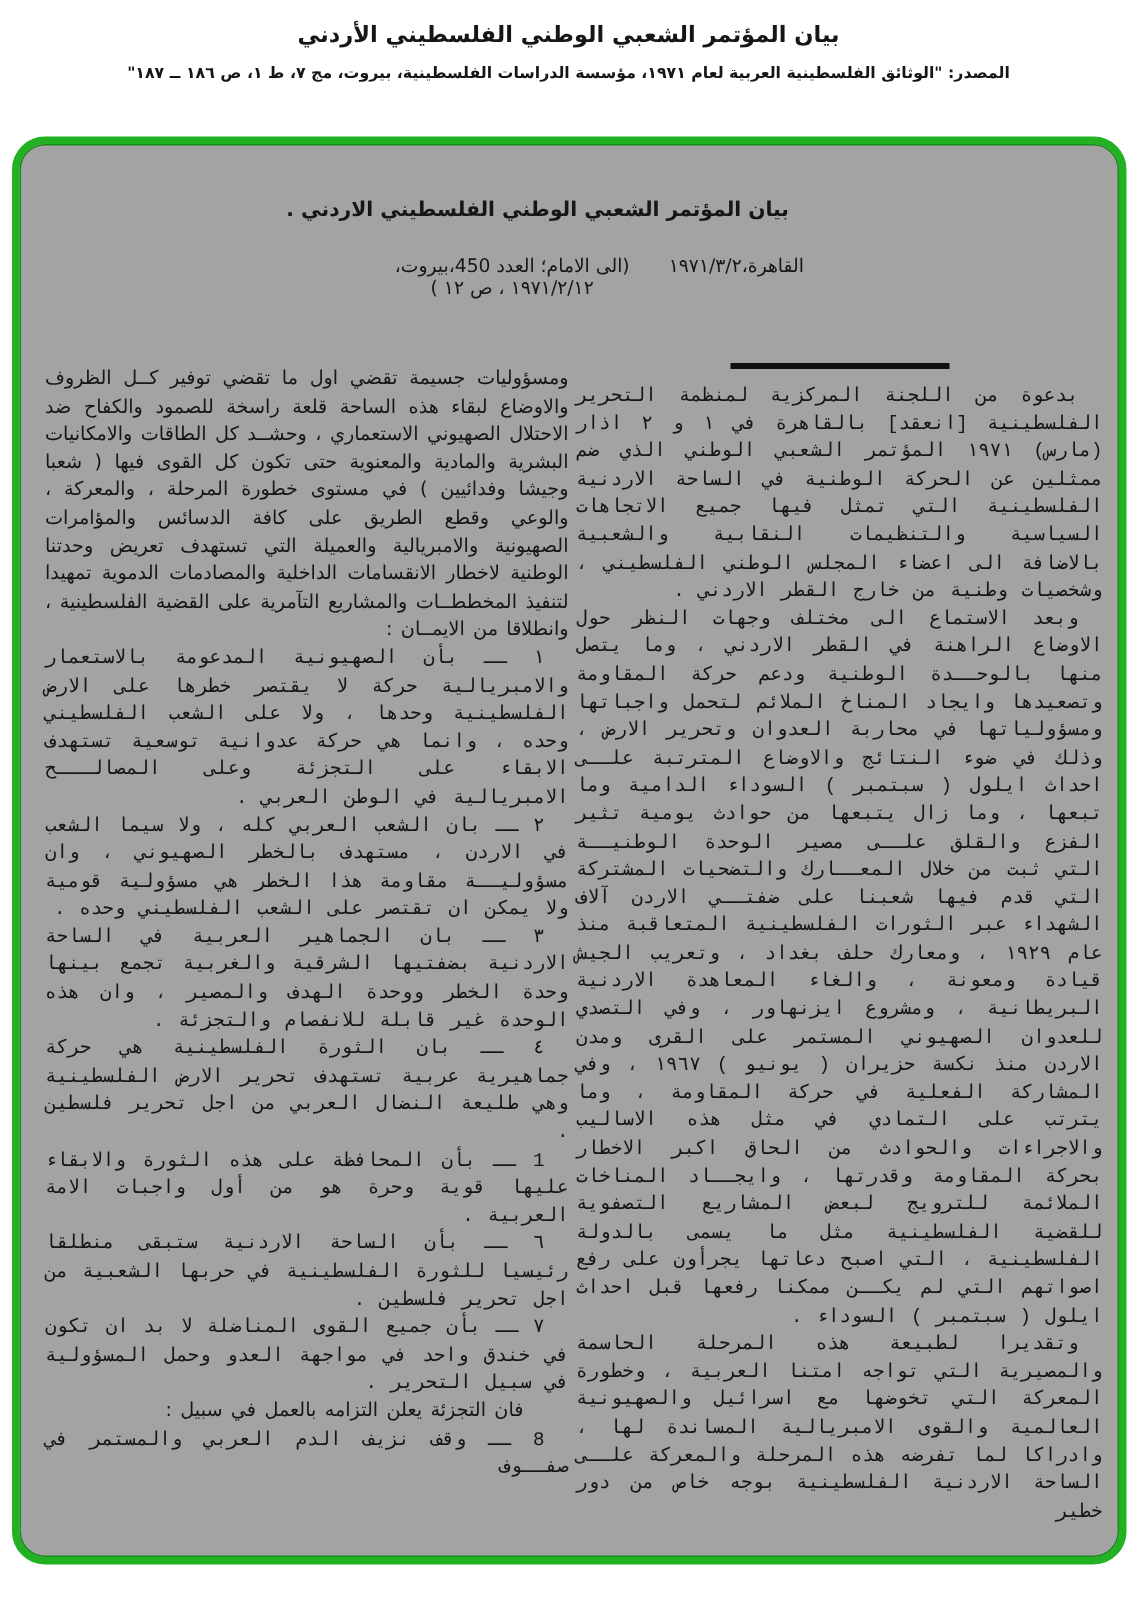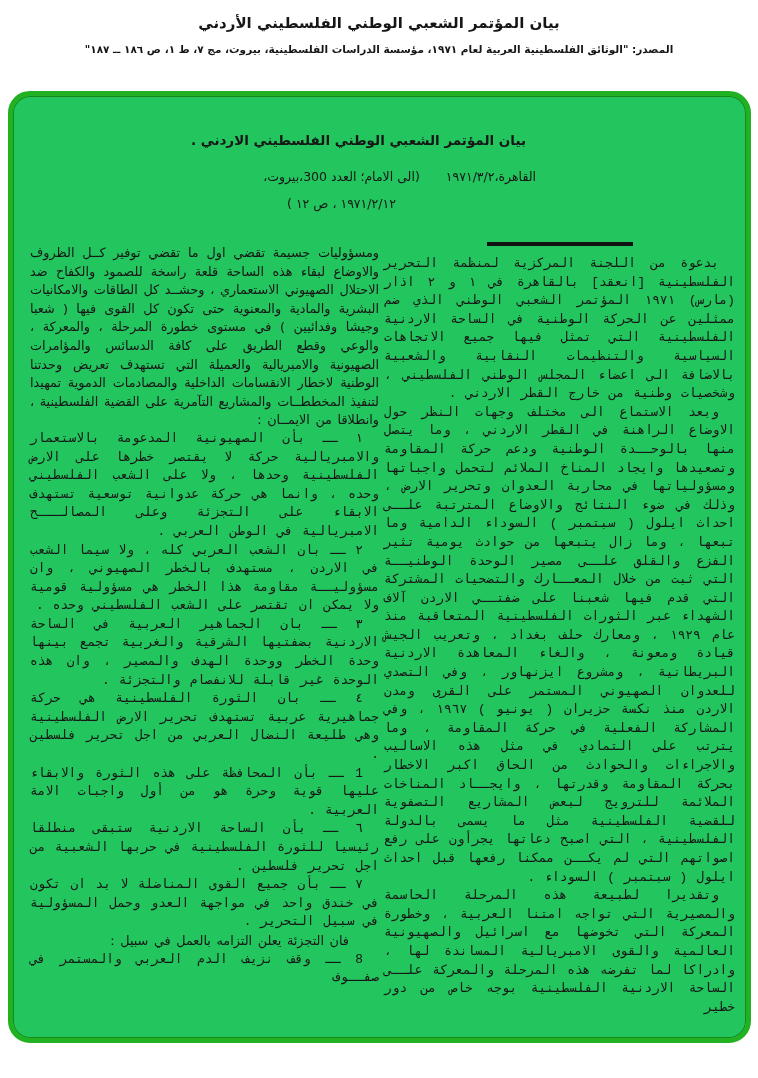--- a/index.html
+++ b/index.html
@@ -25,21 +25,21 @@
     font-weight:bold;
     font-size:10.5px;
     margin-top:11px;
   }
   .doc-box {
     position:absolute;
     left:8px; top:91px;
     width:733px; height:942px;
     border:5px solid #b91c1c;
     border-radius:22px;
-    background:#22c55e;
+    background:#a3a3a3;
     box-shadow: inset 0 0 0 1px #168a18;
   }
   .doc-title {
     position:absolute;
     top:36px; right:220px;
     direction:rtl;
     font-weight:bold;
     font-size:13.5px;
     white-space:nowrap;
   }
@@ -48,21 +48,21 @@
     top:73px; right:210px;
     direction:rtl;
     display:flex;
     align-items:flex-start;
     gap:26px;
     font-size:12.5px;
   }
   .cit-place-date { white-space:nowrap; }
   .cit-pub { text-align:center; }
   .cit-pub .l1 { display:block; white-space:nowrap; }
-  .cit-pub .l2 { display:block; white-space:nowrap; margin-top:12px; }
+  .cit-pub .l2 { display:block; white-space:nowrap; margin-top:0; }
   .col {
     position:absolute;
     direction:rtl;
     text-align:justify;
     text-justify:inter-word;
     font-size:12.8px;
     line-height:18.6px;
     word-spacing:1.5px;
   }
   .col p { margin:0; }
@@ -82,21 +82,21 @@
 <div class="page-title">بيان المؤتمر الشعبي الوطني الفلسطيني الأردني</div>
 <div class="source-line">المصدر: "الوثائق الفلسطينية العربية لعام ١٩٧١، مؤسسة الدراسات الفلسطينية، بيروت، مج ٧، ط ١، ص ١٨٦ ــ ١٨٧"</div>
 
 <div class="doc-box" style="border-color: rgb(34, 177, 35);">
 
   <div class="doc-title">بيان المؤتمر الشعبي الوطني الفلسطيني الاردني .</div>
 
   <div class="citation-row">
     <span class="cit-place-date">القاهرة،١٩٧١/٣/٢</span>
     <span class="cit-pub">
-      <span class="l1">(الى الامام؛ العدد 300،بيروت،</span>
+      <span class="l1">(الى الامام؛ العدد 450،بيروت،</span>
       <span class="l2">١٩٧١/٢/١٢ ، ص ١٢ )</span>
     </span>
   </div>
 
   <div class="col col-right">
     <div class="divider-rule" style="background-color: rgb(17, 17, 17);"></div>
     <p class="indent">بدعوة من اللجنة المركزية لمنظمة التحرير الفلسطينية [انعقد] بالقاهرة في ١ و ٢ اذار (مارس) ١٩٧١ المؤتمر الشعبي الوطني الذي ضم ممثلين عن الحركة الوطنية في الساحة الاردنية الفلسطينية التي تمثل فيها جميع الاتجاهات السياسية والتنظيمات النقابية والشعبية بالاضافة الى اعضاء المجلس الوطني الفلسطيني ، وشخصيات وطنية من خارج القطر الاردني .</p>
     <p class="indent">وبعد الاستماع الى مختلف وجهات النظر حول الاوضاع الراهنة في القطر الاردني ، وما يتصل منها بالوحــدة الوطنية ودعم حركة المقاومة وتصعيدها وايجاد المناخ الملائم لتحمل واجباتها ومسؤولياتها في محاربة العدوان وتحرير الارض ، وذلك في ضوء النتائج والاوضاع المترتبة علــى احداث ايلول ( سبتمبر ) السوداء الدامية وما تبعها ، وما زال يتبعها من حوادث يومية تثير الفزع والقلق علــى مصير الوحدة الوطنيــة التي ثبت من خلال المعــارك والتضحيات المشتركة التي قدم فيها شعبنا على ضفتــي الاردن آلاف الشهداء عبر الثورات الفلسطينية المتعاقبة منذ عام ١٩٢٩ ، ومعارك حلف بغداد ، وتعريب الجيش قيادة ومعونة ، والغاء المعاهدة الاردنية البريطانية ، ومشروع ايزنهاور ، وفي التصدي للعدوان الصهيوني المستمر على القرى ومدن الاردن منذ نكسة حزيران ( يونيو ) ١٩٦٧ ، وفي المشاركة الفعلية في حركة المقاومة ، وما يترتب على التمادي في مثل هذه الاساليب والاجراءات والحوادث من الحاق اكبر الاخطار بحركة المقاومة وقدرتها ، وايجــاد المناخات الملائمة للترويج لبعض المشاريع التصفوية للقضية الفلسطينية مثل ما يسمى بالدولة الفلسطينية ، التي اصبح دعاتها يجرأون على رفع اصواتهم التي لم يكــن ممكنا رفعها قبل احداث ايلول ( سبتمبر ) السوداء .</p>
     <p class="indent">وتقديرا لطبيعة هذه المرحلة الحاسمة والمصيرية التي تواجه امتنا العربية ، وخطورة المعركة التي تخوضها مع اسرائيل والصهيونية العالمية والقوى الامبريالية المساندة لها ، وادراكا لما تفرضه هذه المرحلة والمعركة علــى الساحة الاردنية الفلسطينية بوجه خاص من دور خطير</p>
   </div>

